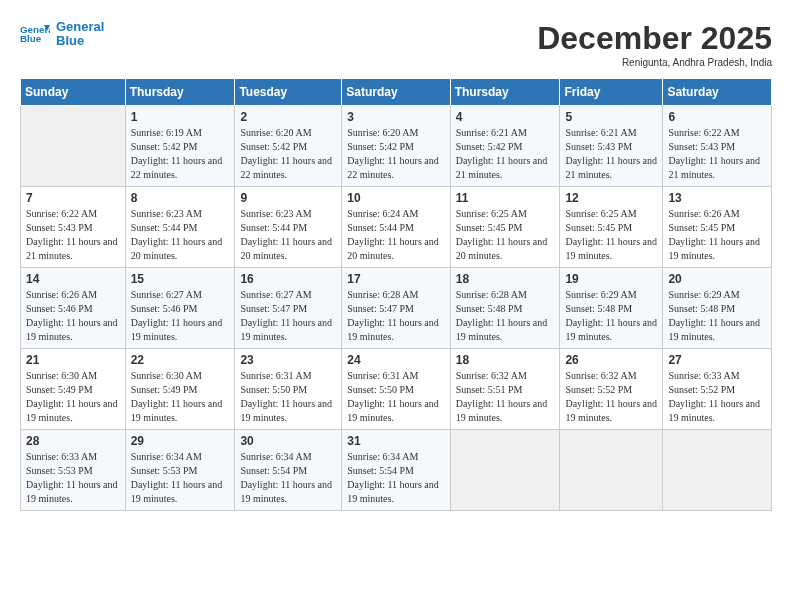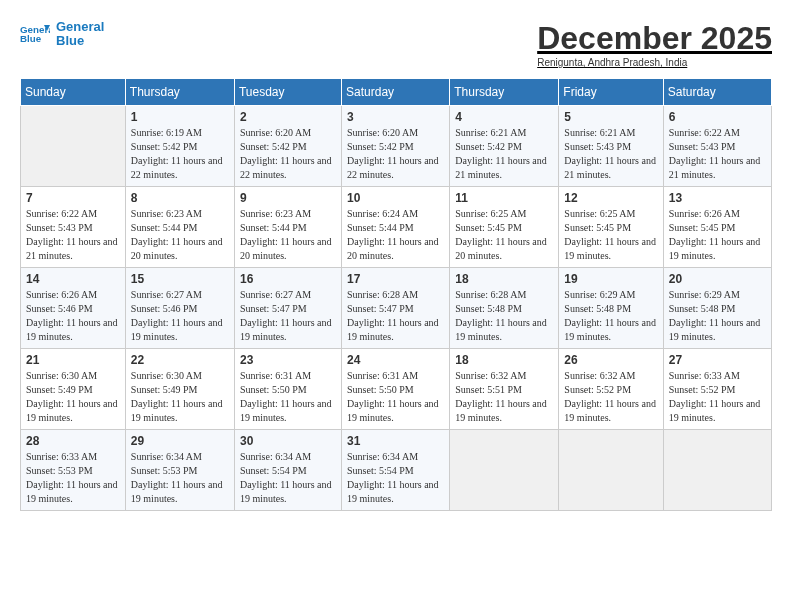--- a/index.html
+++ b/index.html
@@ -19,22 +19,21 @@
     .logo {
       display: flex;
       align-items: center;
       gap: 4px;
     }
     .logo-icon {
       width: 30px;
       height: 24px;
     }
     .title-block {
-      text-align: left;
-      text-decoration: underline;
+      text-align: right;
     }
     .month-title {
       font-size: 32px;
       font-weight: bold;
       color: #333;
     }
     .location {
       font-size: 10px;
       color: #333;
     }
@@ -42,21 +41,21 @@
       width: 100%;
       border-collapse: collapse;
       font-size: 11px;
     }
     thead tr th {
       background-color: #2e75b6;
       color: #fff;
       padding: 6px 4px;
       text-align: left;
       font-size: 12px;
-      font-weight: normal;
+      font-weight: bold;
       border: 1px solid #fff;
     }
     tbody tr td {
       border: 1px solid #ccc;
       vertical-align: top;
       padding: 4px 5px;
       min-height: 70px;
       height: 80px;
       color: #333;
       background: #fff;

